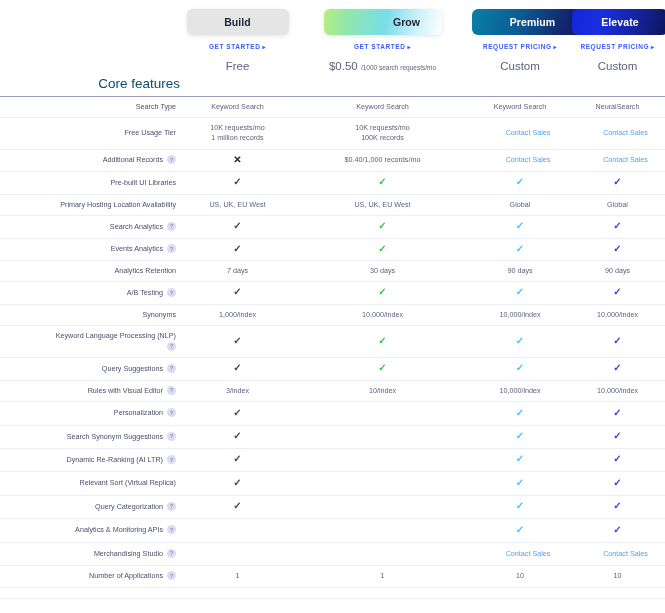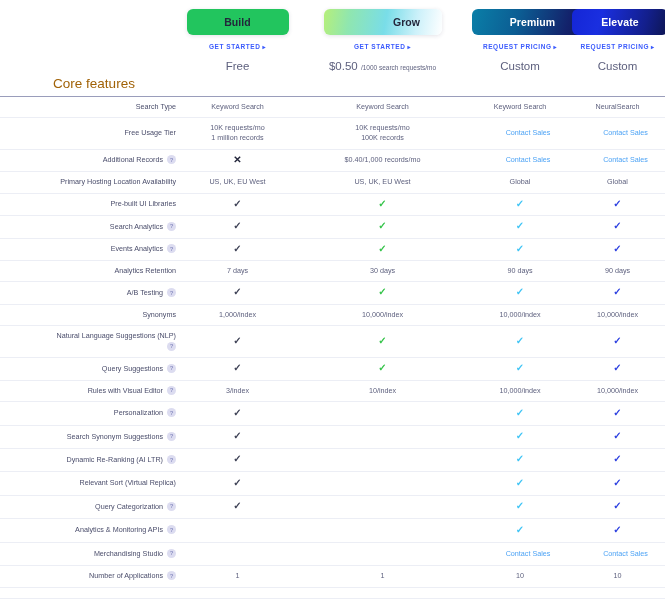--- a/index.html
+++ b/index.html
@@ -29,21 +29,21 @@
     display: flex;
     align-items: center;
     justify-content: center;
     font-size: 10.5px;
     font-weight: bold;
     letter-spacing: .1px;
     margin: 0 auto;
   }
   .card-build {
     width: 102px;
-    background: #22c55e;
+    background: #e5e5e5;
     color: #23263b;
     box-shadow: 0 1px 4px rgba(54,57,90,.14);
   }
   .card-grow {
     width: 118px;
     background: linear-gradient(100deg,#b6ef7a 0%, #8fe6b0 22%, #79dde8 52%, #cdf1fa 78%, #ffffff 100%);
     color: #23263b;
     box-shadow: 0 1px 4px rgba(54,57,90,.14);
     padding-left: 48px;
   }
@@ -84,24 +84,24 @@
     table-layout: fixed;
     margin-top: 2px;
   }
   table.features col.c-feat    { width: 180px; }
   table.features col.c-build   { width: 115px; }
   table.features col.c-grow    { width: 175px; }
   table.features col.c-prem    { width: 100px; }
   table.features col.c-elev    { width: 95px; }
 
   tr.section-head th {
-    text-align: center;
+    text-align: right;
     font-size: 13.5px;
     font-weight: normal;
-    color: #a16207;
+    color: #0c4a6e;
     padding: 0 0 5px 8px;
     border-bottom: 1.4px solid #9a9dbb;
     vertical-align: bottom;
     height: 22px;
   }
   tr.section-head th.blank { border-bottom: 1.4px solid #9a9dbb; }
 
   tbody tr { border-bottom: 1px solid #eceef5; }
   tbody td {
     font-size: 7.2px;
@@ -230,34 +230,34 @@
           <td><span class="contact">Contact Sales</span></td>
         </tr>
         <tr>
           <td class="feat"><span class="label">Additional Records</span><span class="info-icon">?</span></td>
           <td><span class="cross">✕</span></td>
           <td><span>$0.40/1,000 records/mo</span></td>
           <td><span class="contact">Contact Sales</span></td>
           <td><span class="contact">Contact Sales</span></td>
         </tr>
         <tr>
+          <td class="feat"><span class="label">Pre-built UI Libraries</span></td>
+          <td><span class="check build">✓</span></td>
+          <td><span class="check grow">✓</span></td>
+          <td><span class="check premium">✓</span></td>
+          <td><span class="check elevate">✓</span></td>
+        </tr>
+        <tr>
           <td class="feat"><span class="label">Primary Hosting Location Availability</span></td>
           <td><span>US, UK, EU West</span></td>
           <td><span>US, UK, EU West</span></td>
           <td><span>Global</span></td>
           <td><span>Global</span></td>
         </tr>
         <tr>
-          <td class="feat"><span class="label">Pre-built UI Libraries</span></td>
-          <td><span class="check build">✓</span></td>
-          <td><span class="check grow">✓</span></td>
-          <td><span class="check premium">✓</span></td>
-          <td><span class="check elevate">✓</span></td>
-        </tr>
-        <tr>
           <td class="feat"><span class="label">Search Analytics</span><span class="info-icon">?</span></td>
           <td><span class="check build">✓</span></td>
           <td><span class="check grow">✓</span></td>
           <td><span class="check premium">✓</span></td>
           <td><span class="check elevate">✓</span></td>
         </tr>
         <tr>
           <td class="feat"><span class="label">Events Analytics</span><span class="info-icon">?</span></td>
           <td><span class="check build">✓</span></td>
           <td><span class="check grow">✓</span></td>
@@ -279,21 +279,21 @@
           <td><span class="check elevate">✓</span></td>
         </tr>
         <tr>
           <td class="feat"><span class="label">Synonyms</span></td>
           <td><span>1,000/index</span></td>
           <td><span>10,000/index</span></td>
           <td><span>10,000/index</span></td>
           <td><span>10,000/index</span></td>
         </tr>
         <tr>
-          <td class="feat"><span class="label">Natural Language Suggestions (NLP)</span><br><span class="info-icon">?</span></td>
+          <td class="feat"><span class="label">Keyword Language Processing (NLP)</span><br><span class="info-icon">?</span></td>
           <td><span class="check build">✓</span></td>
           <td><span class="check grow">✓</span></td>
           <td><span class="check premium">✓</span></td>
           <td><span class="check elevate">✓</span></td>
         </tr>
         <tr>
           <td class="feat"><span class="label">Query Suggestions</span><span class="info-icon">?</span></td>
           <td><span class="check build">✓</span></td>
           <td><span class="check grow">✓</span></td>
           <td><span class="check premium">✓</span></td>

